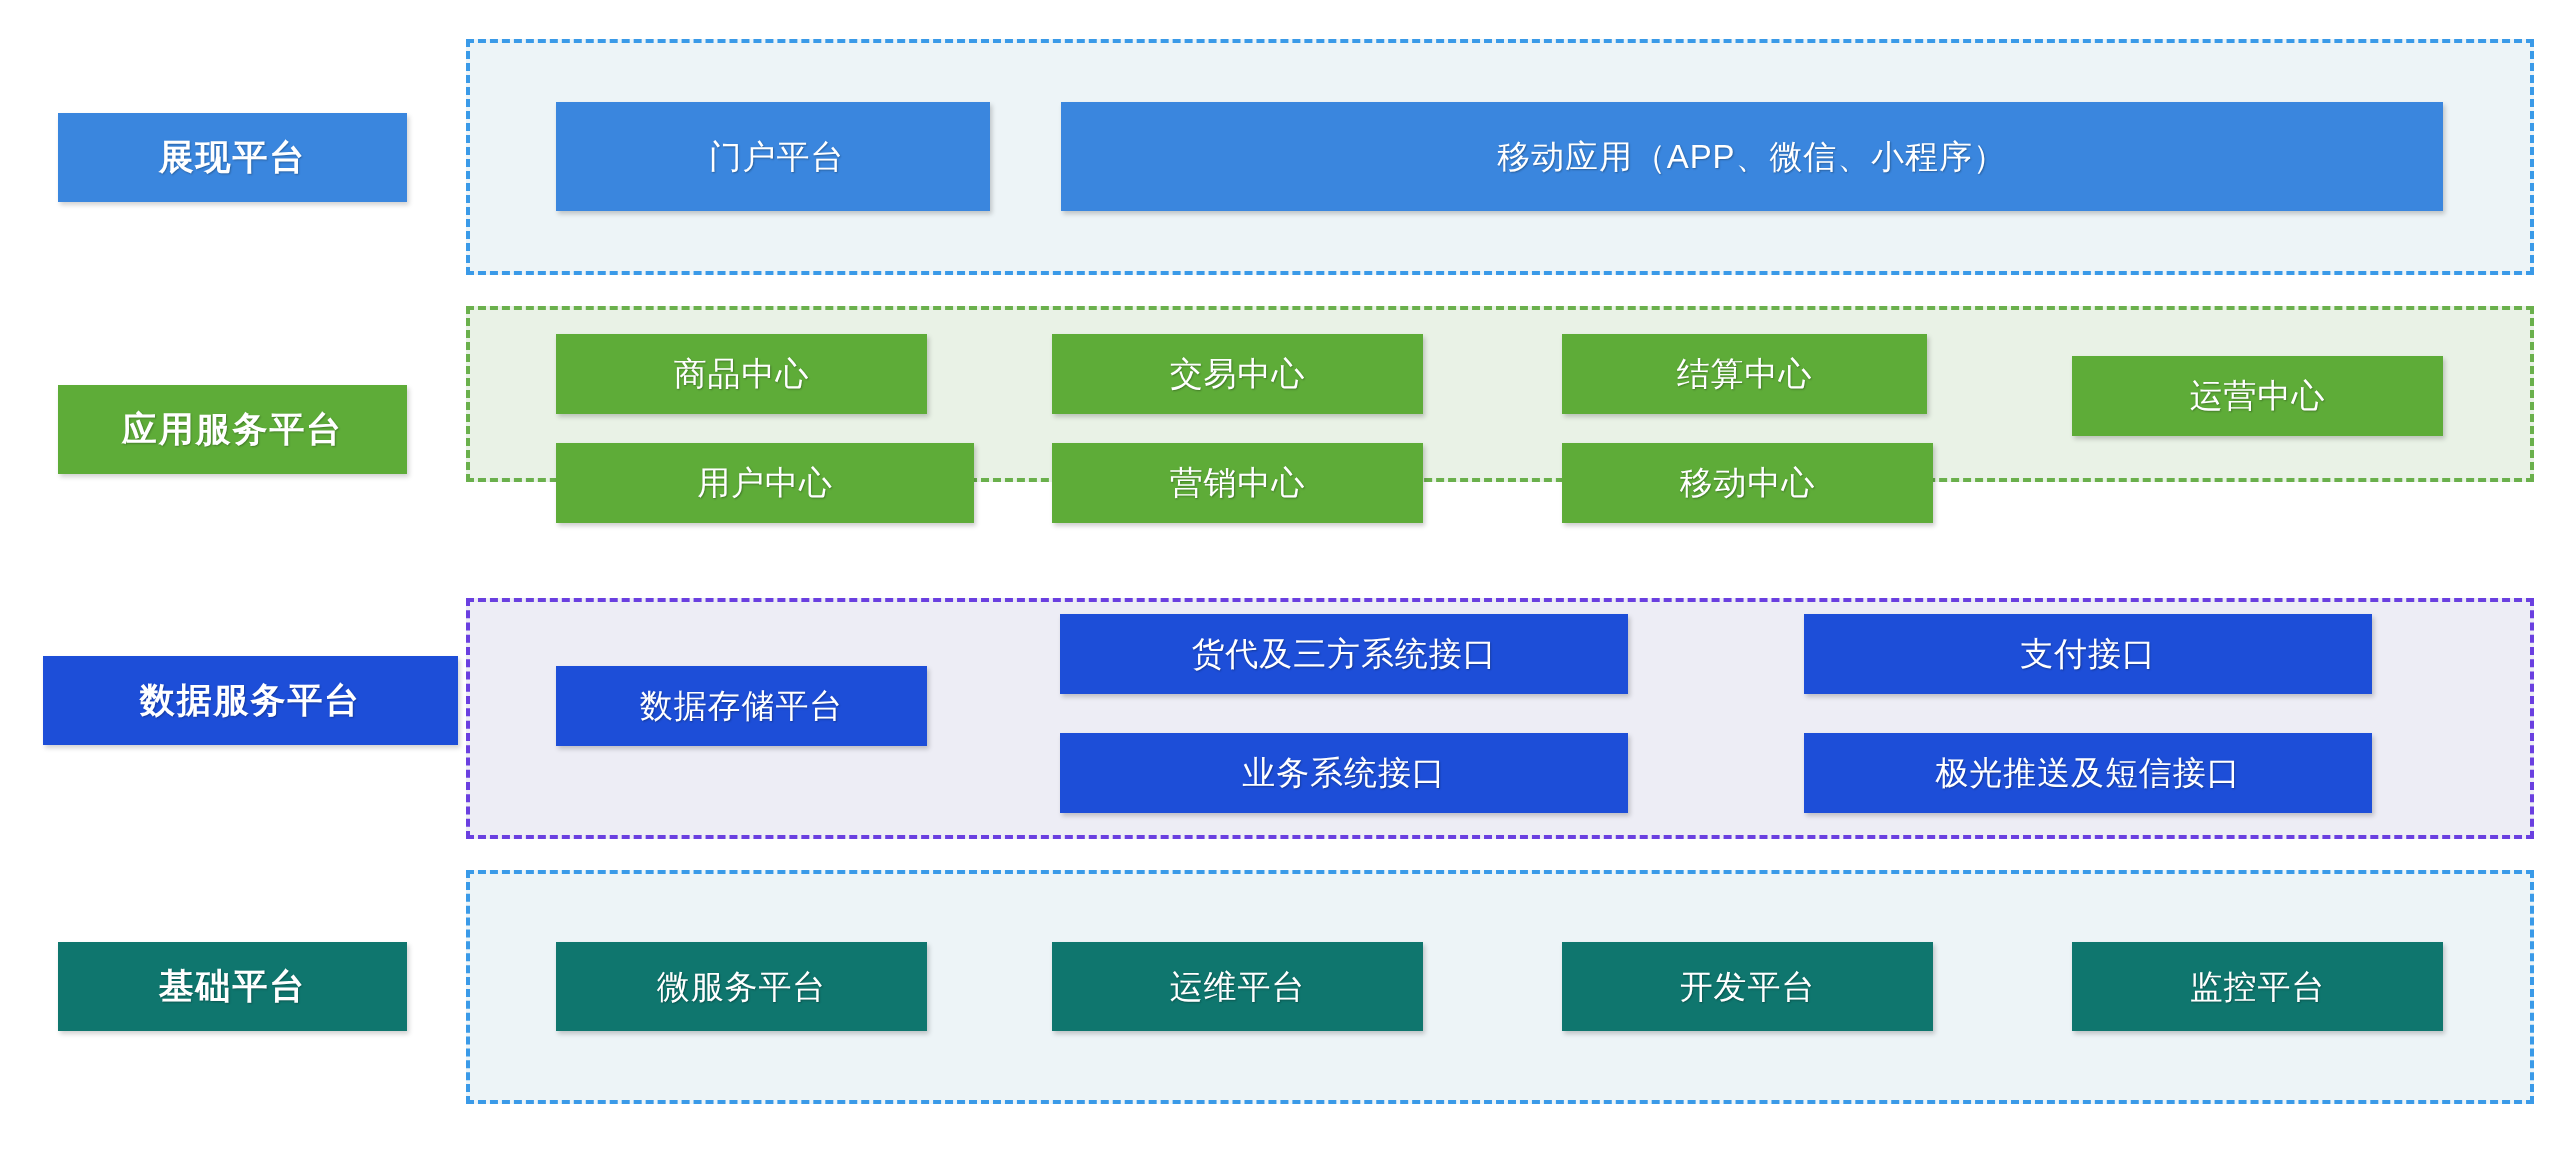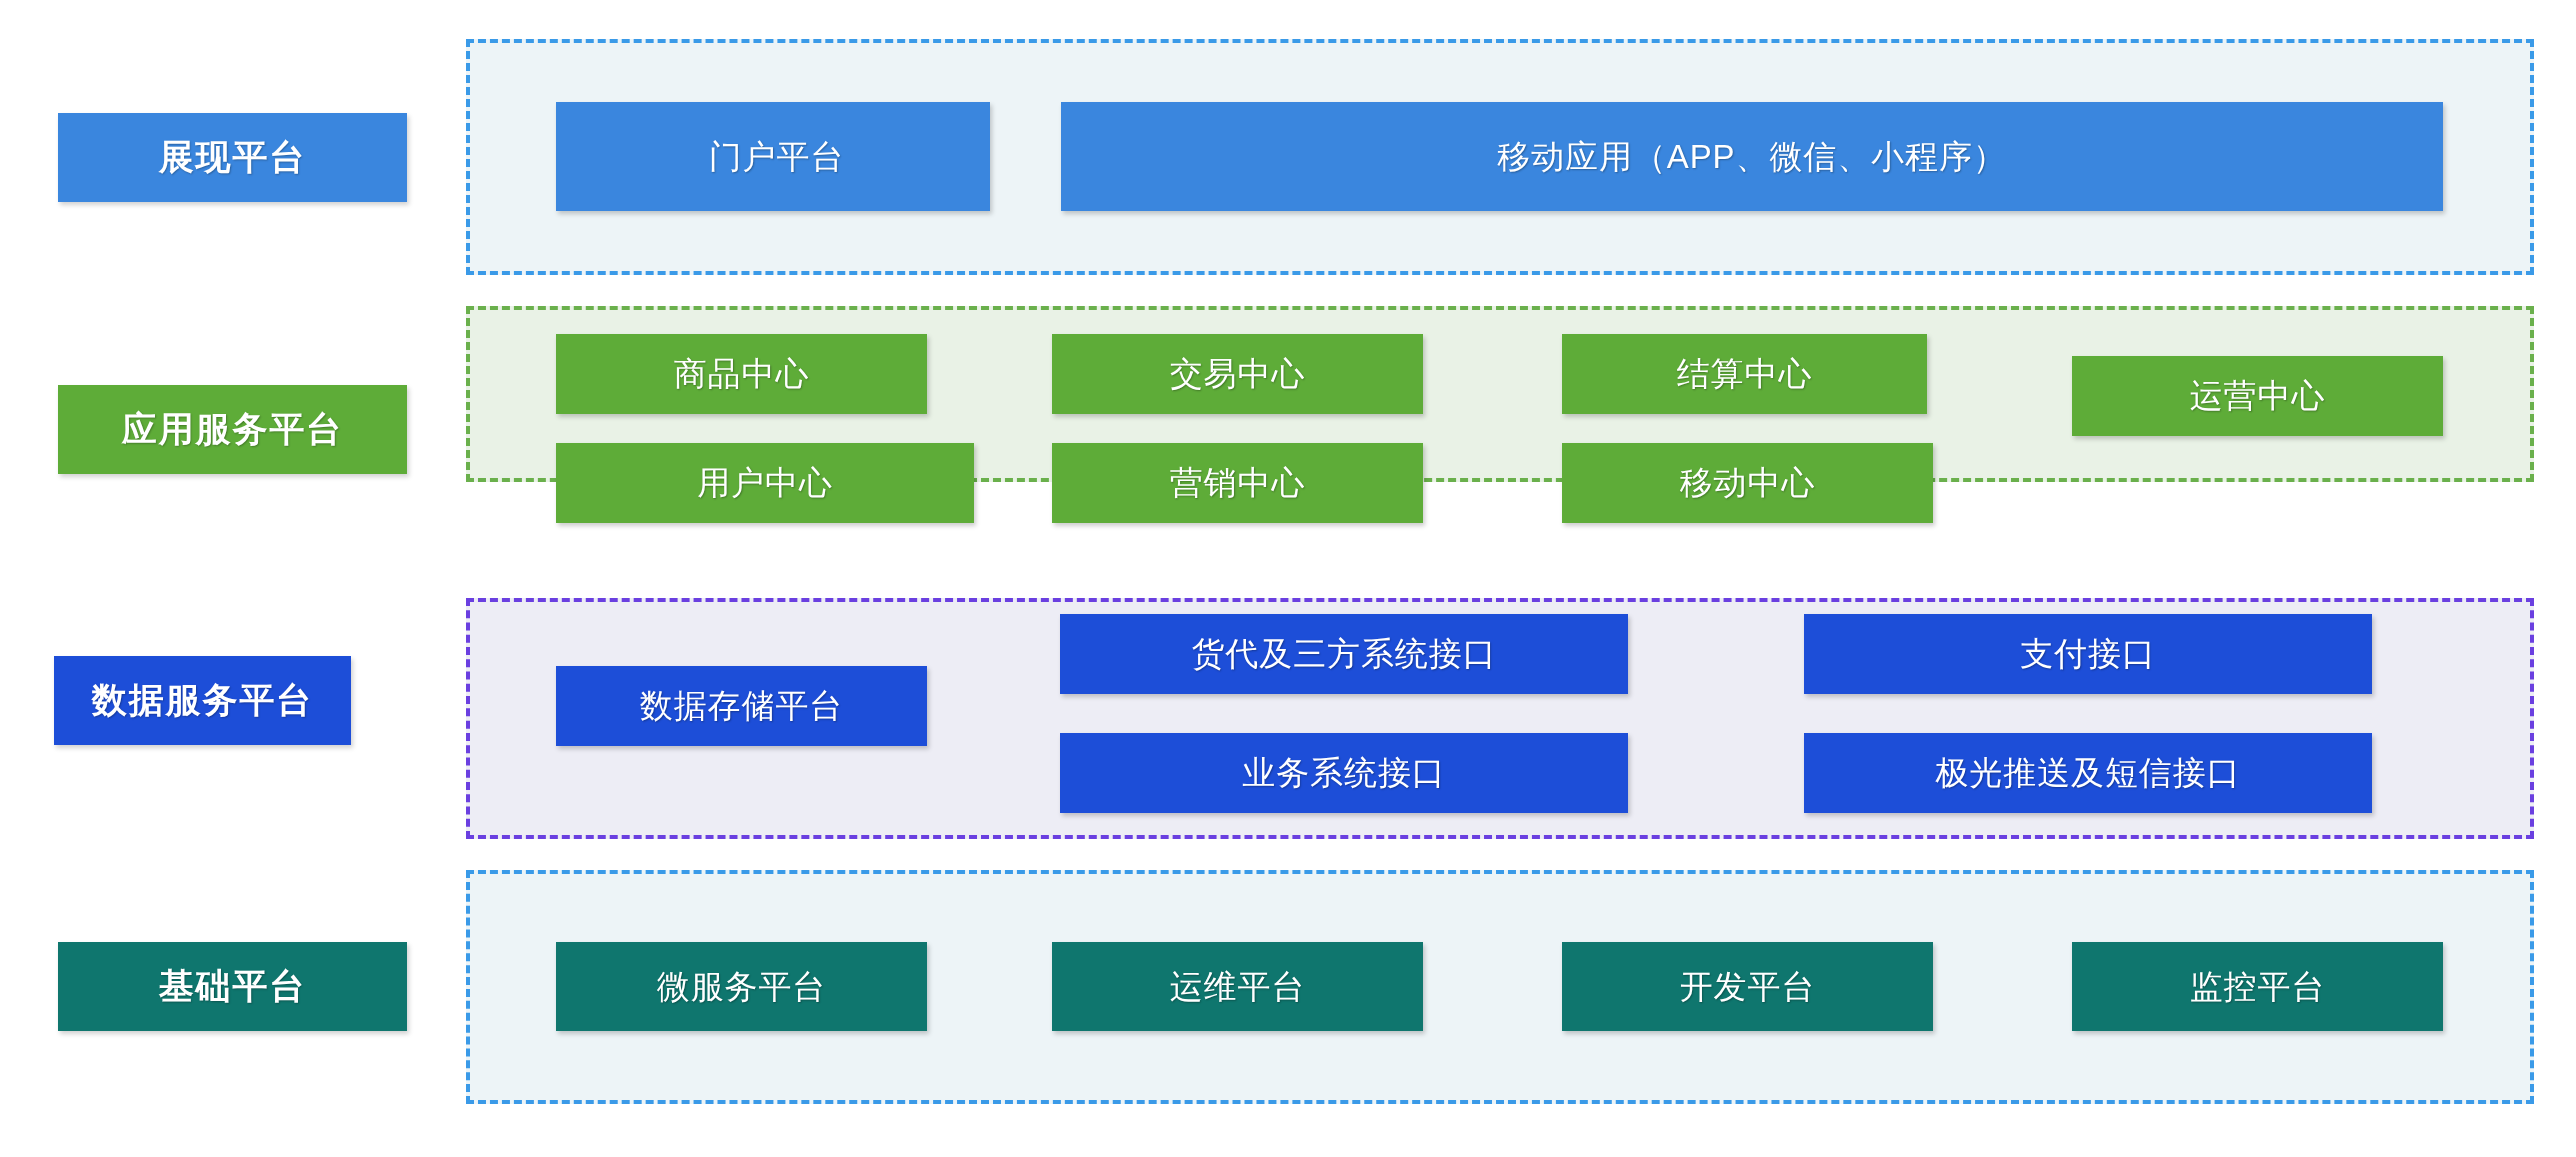--- a/index.html
+++ b/index.html
@@ -109,21 +109,21 @@
   </div>
   <div class="node c-green" style="left:1052px; top:443px; width:371px; height:80px;">
     <span>营销中心</span>
   </div>
   <div class="node c-green" style="left:1562px; top:443px; width:371px; height:80px;">
     <span>移动中心</span>
   </div>
 
   <div class="band band-purple" style="left:466px; top:598px; width:2068px; height:241px;"></div>
 
-  <div class="layer-label c-purple" style="left:54px; top:656px; width:297px; height:89px;">
+  <div class="layer-label c-purple" style="left:43px; top:656px; width:415px; height:89px;">
     <span>数据服务平台</span>
   </div>
 
   <div class="node c-purple" style="left:556px; top:666px; width:371px; height:80px;">
     <span>数据存储平台</span>
   </div>
 
   <div class="node c-purple" style="left:1060px; top:614px; width:568px; height:80px;">
     <span>货代及三方系统接口</span>
   </div>

